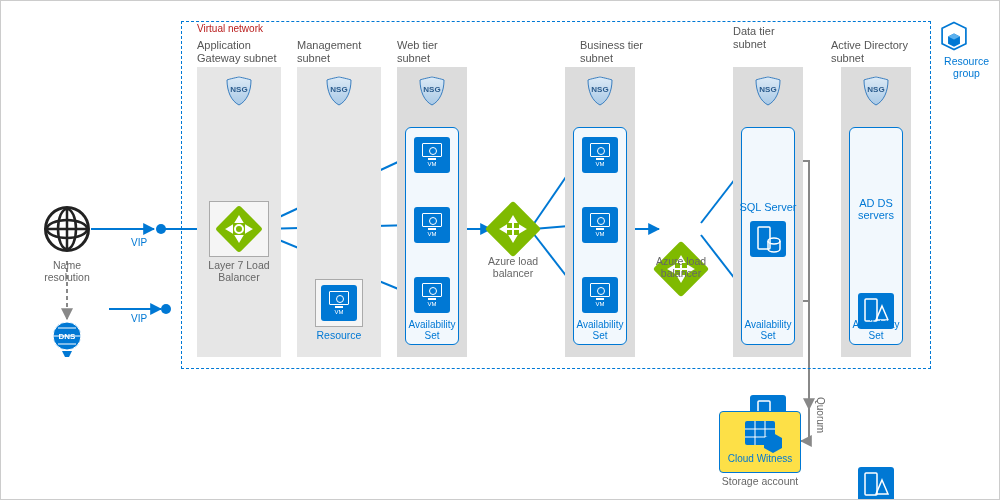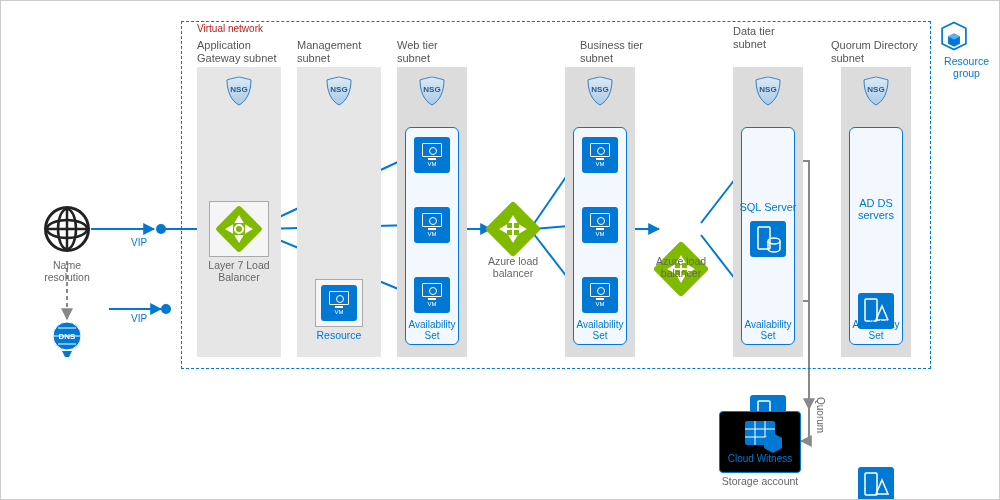--- a/index.html
+++ b/index.html
@@ -23,21 +23,21 @@
   .lb-arrows { position:absolute; inset:0; display:flex; align-items:center; justify-content:center; transform: rotate(-45deg); }
   .lb-arrows svg { width: 30px; height: 30px; }
   .box-label { text-align: center; color: #666; font-size: 10.5px; line-height: 1.15; }
   .small-box { border: 1px solid #aaa; background: #f5f5f5; padding: 4px; }
   .db-tile { width: 36px; height: 36px; background: #0078d4; border-radius: 3px; position: relative; }
   .ad-tile { width: 36px; height: 36px; background: #0078d4; border-radius: 3px; position: relative; }
   .globe-circle { width: 46px; height: 46px; border: 3px solid #222; border-radius: 50%; position: relative; }
   .vip-dot { width: 10px; height: 10px; background: #0078d4; border-radius: 50%; }
   .avail-label { text-align:center; color:#0078d4; font-size:10px; line-height:1.1; }
   .sql-label { text-align:center; color:#0078d4; font-size:11px; }
-  .cloud-witness-box { border: 1.5px solid #0078d4; background:#000000; border-radius:4px; }
+  .cloud-witness-box { border: 1.5px solid #0078d4; background:#fde047; border-radius:4px; }
   .grid-icon { width: 30px; height: 24px; background:#0078d4; border-radius:2px; position:relative; }
   .hex-icon { width:24px; height:24px; }
   .resource-cube { width:34px; height:34px; }
   .rg-label { color:#0078d4; font-size:10.5px; text-align:center; }
   svg.connector { position:absolute; top:0; left:0; width:1000px; height:500px; pointer-events:none; }
   .arrow { stroke:#0078d4; stroke-width:2; fill:none; marker-end:url(#ahead); }
   .arrow-gray { stroke:#888; stroke-width:2; fill:none; marker-end:url(#aheadg); }
   .dashed { stroke-dasharray:4 3; }
   .vert-txt { writing-mode: vertical-rl; font-size:10px; color:#666; }
 </style>
@@ -109,21 +109,21 @@
 <div class="abs subnet-label" style="left:196px; top:38px; width:84px; white-space:pre-line;">Application
 Gateway subnet</div>
 <div class="abs subnet-label" style="left:296px; top:38px; width:84px; white-space:pre-line;">Management
 subnet</div>
 <div class="abs subnet-label" style="left:396px; top:38px; width:70px; white-space:pre-line;">Web tier
 subnet</div>
 <div class="abs subnet-label" style="left:564px; top:38px; width:70px; white-space:pre-line;margin-left:15px;">Business tier
 subnet</div>
 <div class="abs subnet-label" style="left:732px; top:24px; width:70px; white-space:pre-line;">Data tier
 subnet</div>
-<div class="abs subnet-label" style="left:830px; top:38px; width:90px; white-space:pre-line;">Quorum Directory
+<div class="abs subnet-label" style="left:830px; top:38px; width:90px; white-space:pre-line;">Active Directory
 subnet</div>
 
 <svg class="abs nsg-shield" style="left:224px; top:74px;" viewBox="0 0 28 32">
     <path class="shield-path" d="M14 2 C14 2 24 4 26 5 C26 16 22 26 14 30 C6 26 2 16 2 5 C4 4 14 2 14 2 Z"></path>
     <text x="14" y="17" text-anchor="middle" class="nsg-txt">NSG</text>
   </svg>
 <svg class="abs nsg-shield" style="left:324px; top:74px;" viewBox="0 0 28 32">
     <path class="shield-path" d="M14 2 C14 2 24 4 26 5 C26 16 22 26 14 30 C6 26 2 16 2 5 C4 4 14 2 14 2 Z"></path>
     <text x="14" y="17" text-anchor="middle" class="nsg-txt">NSG</text>
   </svg>

